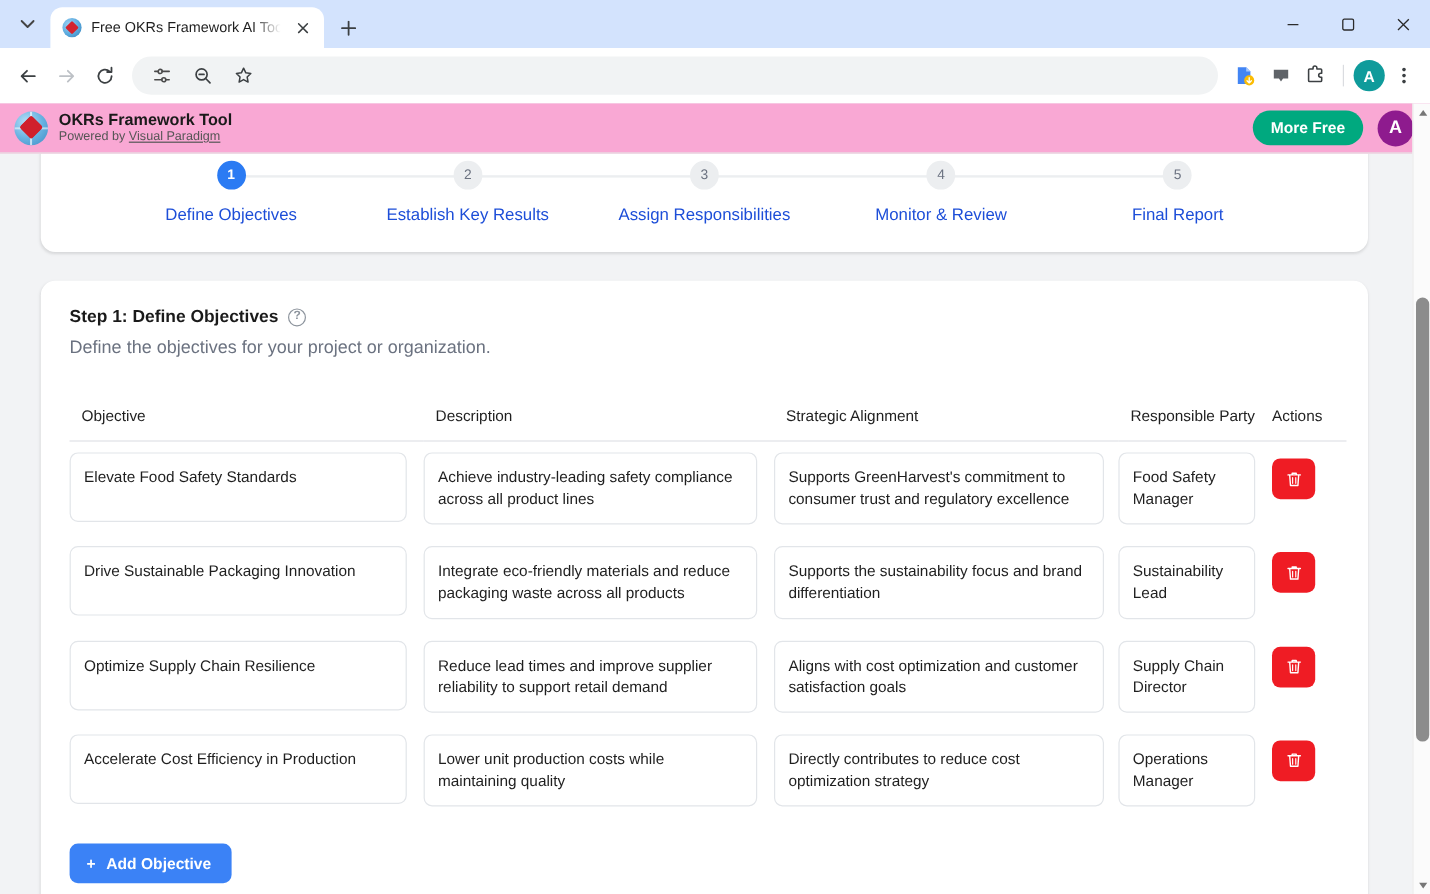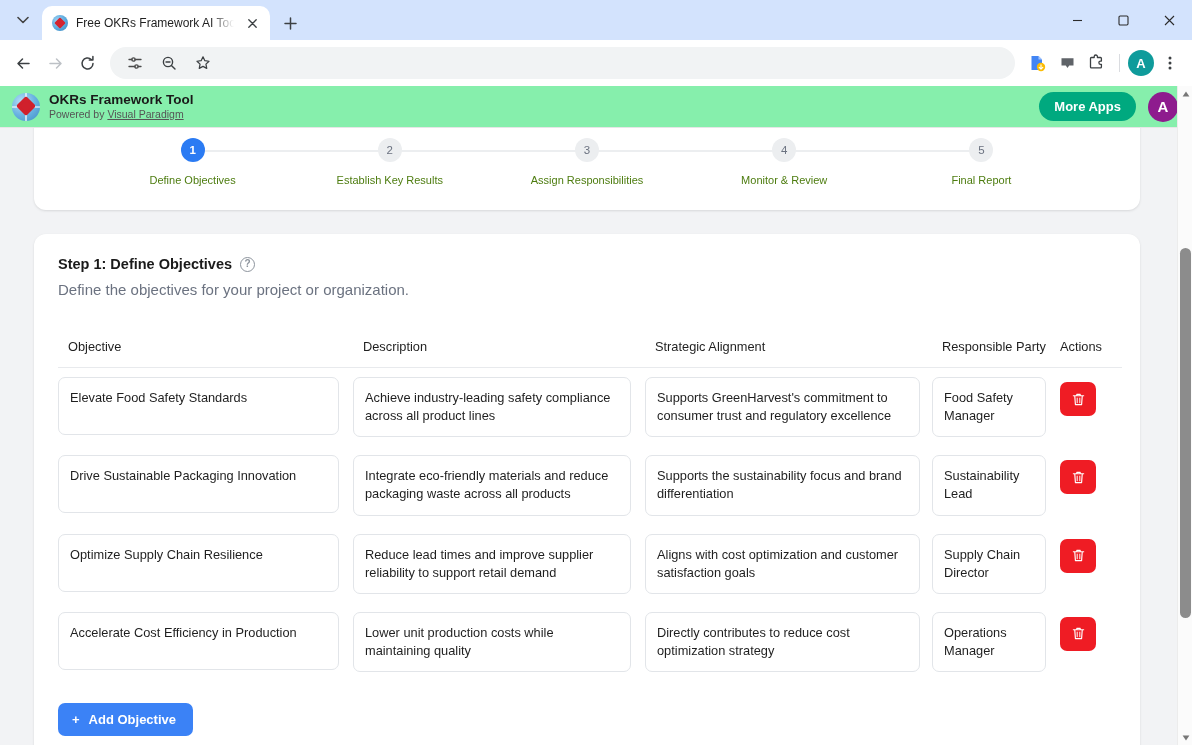--- a/index.html
+++ b/index.html
@@ -156,21 +156,21 @@
     flex: 1;
     position: relative;
     background: #f2f3f5;
     overflow: hidden;
     display: flex;
     flex-direction: column;
   }
 
   .app-header {
     height: 42px;
-    background: #86efac;
+    background: #f9a8d4;
     border-bottom: 1px solid #e6e6e6;
     display: flex;
     align-items: center;
     padding: 0 14px 0 12px;
     flex: 0 0 42px;
     position: relative;
     z-index: 5;
   }
   .logo {
     width: 28px; height: 28px; flex: 0 0 28px;
@@ -260,22 +260,22 @@
     position: relative; z-index: 2;
     cursor: pointer;
   }
   .step.active .step-circle {
     background: #2b7bf3;
     color: #fff;
     font-weight: 600;
   }
   .step-label {
     margin-top: 12px;
-    font-size: 11px;
-    color: #4d7c0f;
+    font-size: 14px;
+    color: #1d4ed8;
     white-space: nowrap;
   }
   .step-line {
     position: absolute;
     top: 12px;
     left: 50%;
     width: 100%;
     height: 2px;
     background: #eceef0;
     z-index: 1;
@@ -522,21 +522,21 @@
   </div>
 
   <div class="viewport">
 
     <div class="app-header">
       <span class="logo"></span>
       <div class="hdr-text">
         <div class="hdr-title">OKRs Framework Tool</div>
         <div class="hdr-sub"><span>Powered by </span><a href="#">Visual Paradigm</a></div>
       </div>
-      <button class="more-apps">More Apps</button>
+      <button class="more-apps">More Free</button>
       <div class="user-av">A</div>
     </div>
 
     <div class="scroll-area">
 
       <div class="card stepper-card">
         <div class="stepper">
 
           <div class="step active">
             <div class="step-line"></div>

